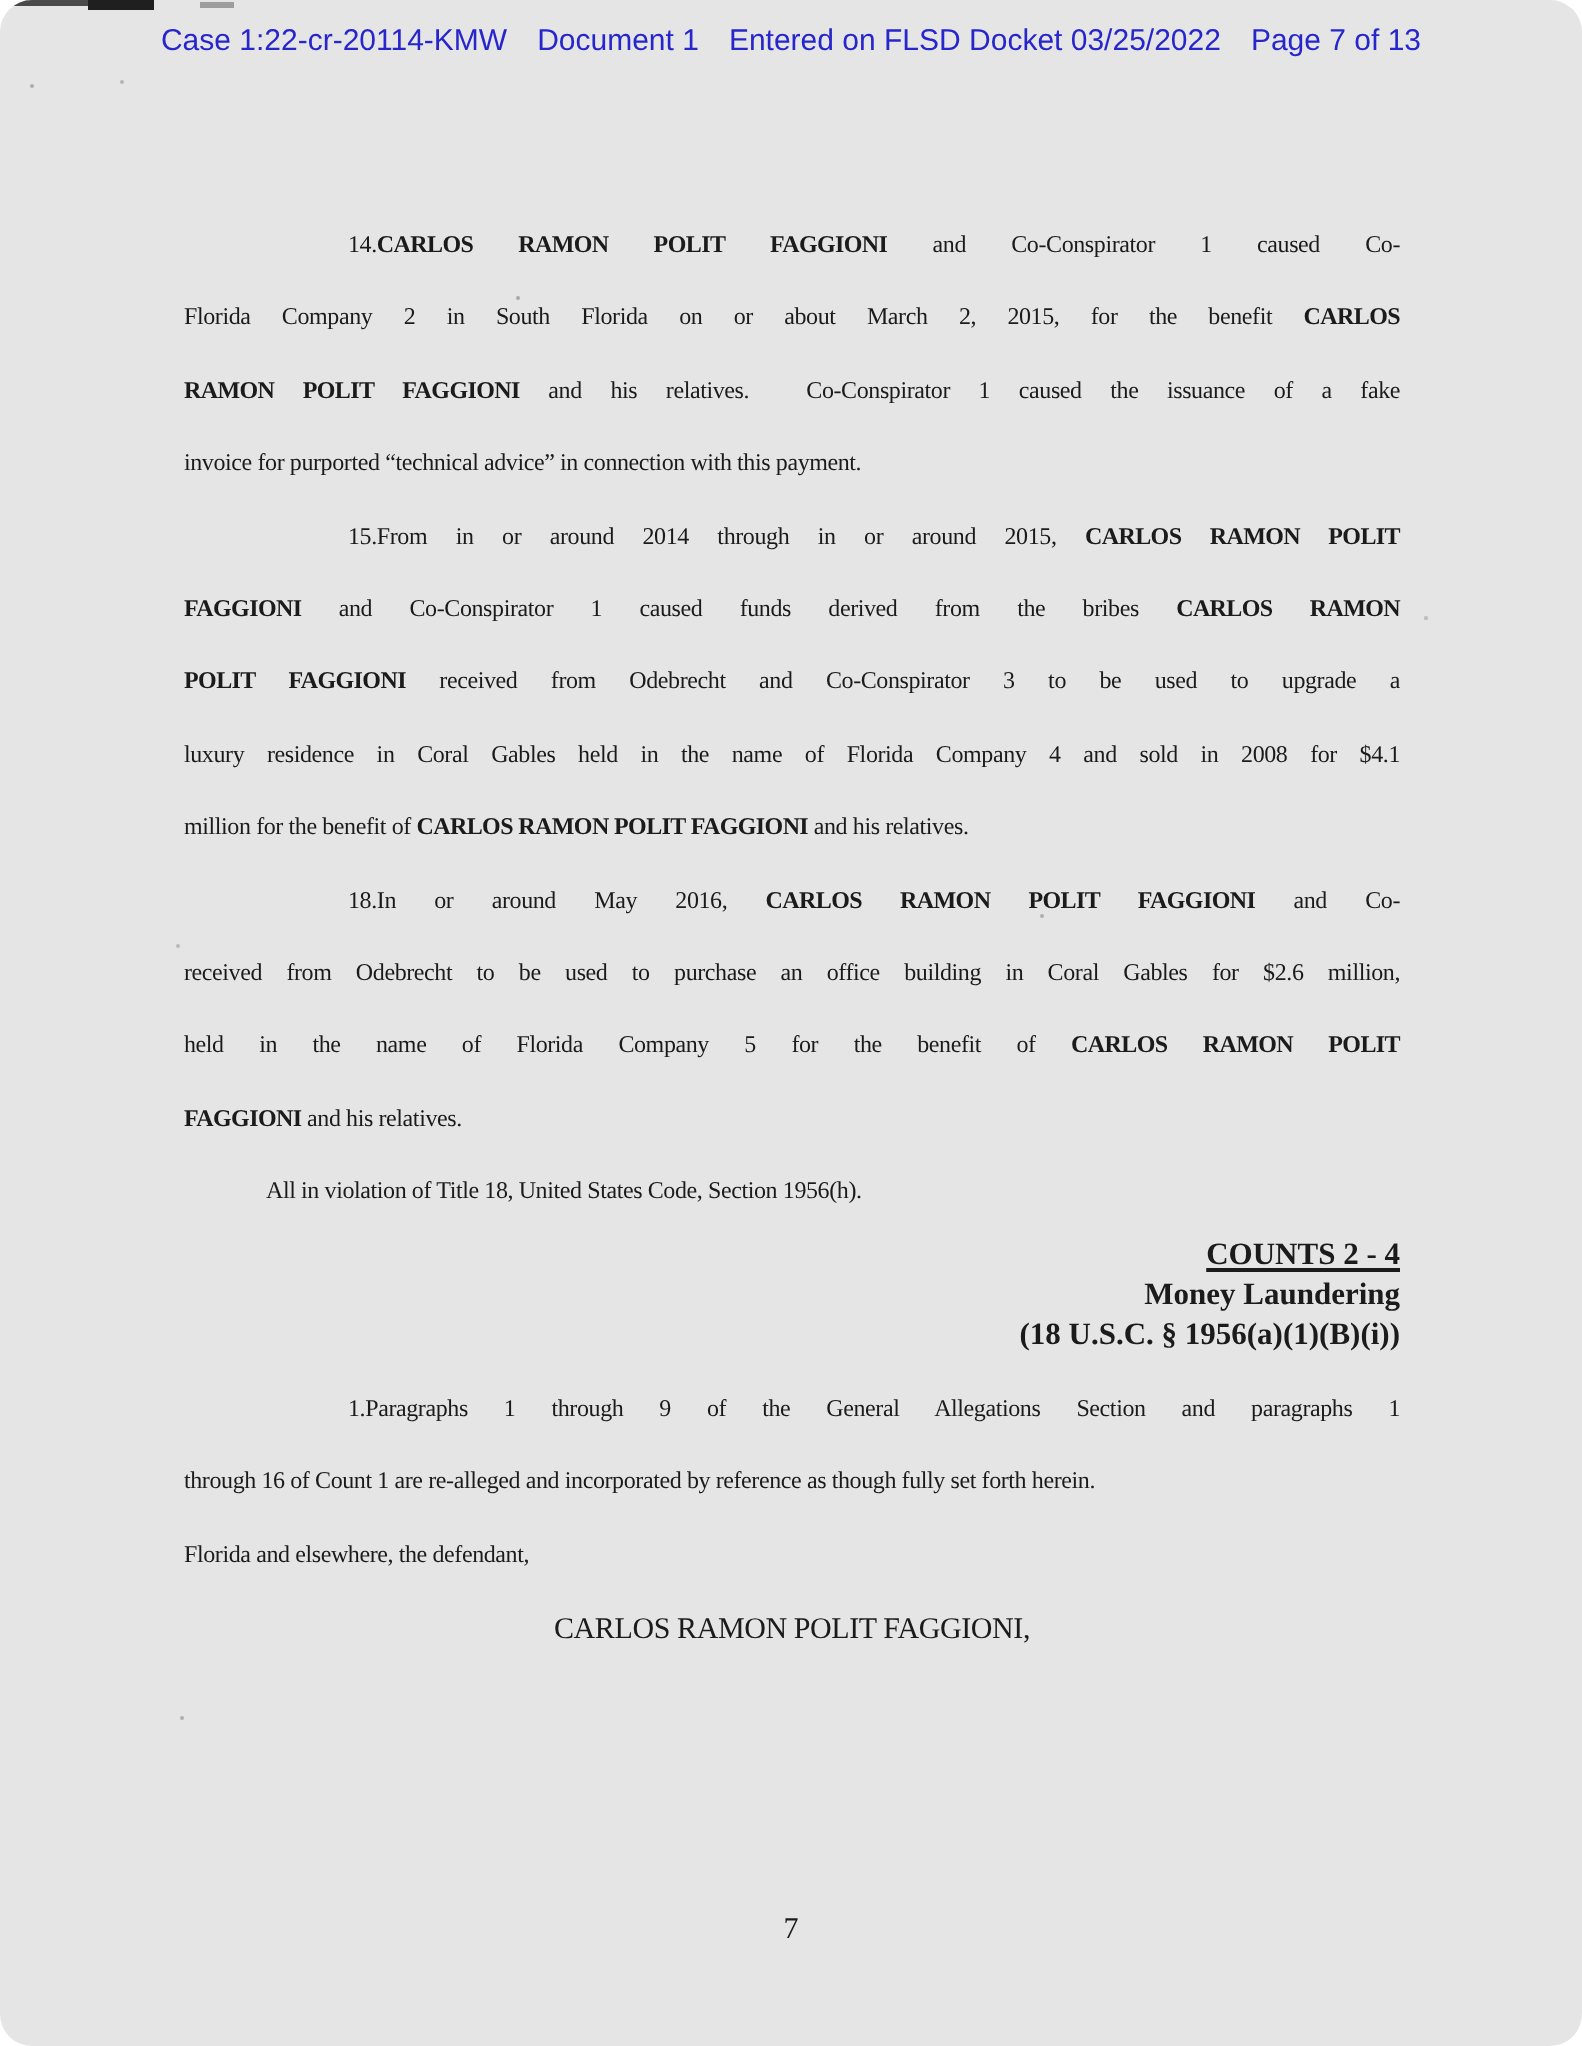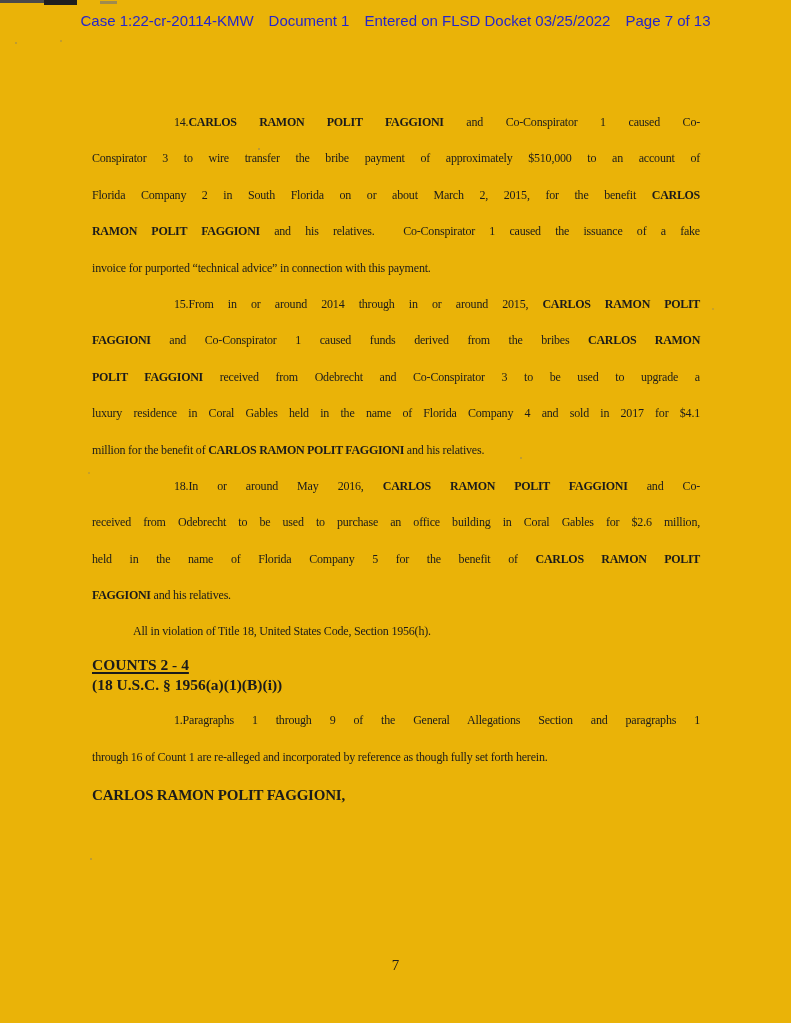--- a/index.html
+++ b/index.html
@@ -41,35 +41,35 @@
     text-align-last: justify;
     white-space: nowrap;
     overflow: visible;
   }
   .line.last { text-align-last: left; }
   .line.first { text-indent: 41px; }
   .line b { font-weight: bold; letter-spacing: -0.3px; }
   .pnum { display: inline-block; min-width: 33px; }
   .counts-heading {
     margin-top: 5px;
-    text-align: left;
+    text-align: right;
     font-weight: bold;
     font-size: 15.5px;
     line-height: 19.8px;
   }
   .counts-title {
     text-decoration: underline;
     text-decoration-thickness: 1.5px;
     text-underline-offset: 2px;
   }
   .count-paras { margin-top: 8px; }
   .defendant-line {
     margin-top: 2px;
-    text-align: left;
-    font-weight: bold;
+    text-align: center;
+    font-weight: normal;
     font-size: 15px;
     line-height: 36.4px;
     letter-spacing: -0.2px;
   }
   .page-number {
     position: absolute;
     top: 957px;
     left: 0;
     width: 100%;
     text-align: center;
@@ -85,21 +85,21 @@
   .s2 { left: 60px;  top: 40px;  opacity: .45; }
   .s3 { left: 258px; top: 148px; opacity: .55; }
   .s4 { left: 88px;  top: 472px; opacity: .4; }
   .s5 { left: 520px; top: 457px; opacity: .5; }
   .s6 { left: 90px;  top: 858px; opacity: .5; }
   .s7 { left: 712px; top: 308px; opacity: .35; width: 1.5px; height: 1.5px; }
 </style>
 </head>
 <body>
 
-<div class="page" style="color: rgb(27, 27, 27); background: #eab308;">
+<div class="page" style="color: rgb(27, 27, 27); background: #e5e5e5; border-radius: 16px;">
 
   <div class="artifact a1"></div>
   <div class="artifact a2"></div>
   <div class="artifact a3"></div>
   <div class="speck s1"></div>
   <div class="speck s2"></div>
   <div class="speck s3"></div>
   <div class="speck s4"></div>
   <div class="speck s5"></div>
   <div class="speck s6"></div>
@@ -109,53 +109,54 @@
     <span>Case 1:22-cr-20114-KMW</span>
     <span>Document 1</span>
     <span>Entered on FLSD Docket 03/25/2022</span>
     <span>Page 7 of 13</span>
   </div>
 
   <div class="doc-body">
 
     <div>
         <div class="line first"><span class="pnum">14.</span><b>CARLOS RAMON POLIT FAGGIONI</b><span> and Co-Conspirator 1 caused Co-</span></div>
-        <div class="line"><span>Conspirator 3 to wire transfer the bribe payment of approximately $510,000 to an account of</span></div>
         <div class="line"><span>Florida Company 2 in South Florida on or about March 2, 2015, for the benefit </span><b>CARLOS</b></div>
         <div class="line"><b>RAMON POLIT FAGGIONI</b><span> and his relatives.&nbsp; Co-Conspirator 1 caused the issuance of a fake</span></div>
         <div class="line last"><span>invoice for purported “technical advice” in connection with this payment.</span></div>
       </div>
     <div>
         <div class="line first"><span class="pnum">15.</span><span>From in or around 2014 through in or around 2015, </span><b>CARLOS RAMON POLIT</b></div>
         <div class="line"><b>FAGGIONI</b><span> and Co-Conspirator 1 caused funds derived from the bribes </span><b>CARLOS RAMON</b></div>
         <div class="line"><b>POLIT FAGGIONI</b><span> received from Odebrecht and Co-Conspirator 3 to be used to upgrade a</span></div>
-        <div class="line"><span>luxury residence in Coral Gables held in the name of Florida Company 4 and sold in 2017 for $4.1</span></div>
+        <div class="line"><span>luxury residence in Coral Gables held in the name of Florida Company 4 and sold in 2008 for $4.1</span></div>
         <div class="line last"><span>million for the benefit of </span><b>CARLOS RAMON POLIT FAGGIONI</b><span> and his relatives.</span></div>
       </div>
     <div>
         <div class="line first"><span class="pnum">18.</span><span>In or around May 2016, </span><b>CARLOS RAMON POLIT FAGGIONI</b><span> and Co-</span></div>
         <div class="line"><span>received from Odebrecht to be used to purchase an office building in Coral Gables for $2.6 million,</span></div>
         <div class="line"><span>held in the name of Florida Company 5 for the benefit of </span><b>CARLOS RAMON POLIT</b></div>
         <div class="line last"><b>FAGGIONI</b><span> and his relatives.</span></div>
       </div>
     <div>
         <div class="line first last"><span>All in violation of Title 18, United States Code, Section 1956(h).</span></div>
       </div>
 
     <div class="counts-heading">
       <div class="counts-title">COUNTS 2 - 4</div>
+      <div>Money Laundering</div>
       <div>(18 U.S.C. § 1956(a)(1)(B)(i))</div>
     </div>
 
     <div class="count-paras">
       <div>
           <div class="line first"><span class="pnum">1.</span><span>Paragraphs 1 through 9 of the General Allegations Section and paragraphs 1</span></div>
           <div class="line last"><span>through 16 of Count 1 are re-alleged and incorporated by reference as though fully set forth herein.</span></div>
         </div>
       <div>
+          <div class="line last"><span>Florida and elsewhere, the defendant,</span></div>
         </div>
     </div>
 
     <div class="defendant-line">CARLOS RAMON POLIT FAGGIONI,</div>
   </div>
 
   <div class="page-number">7</div>
 </div>
 
 </body></html>

